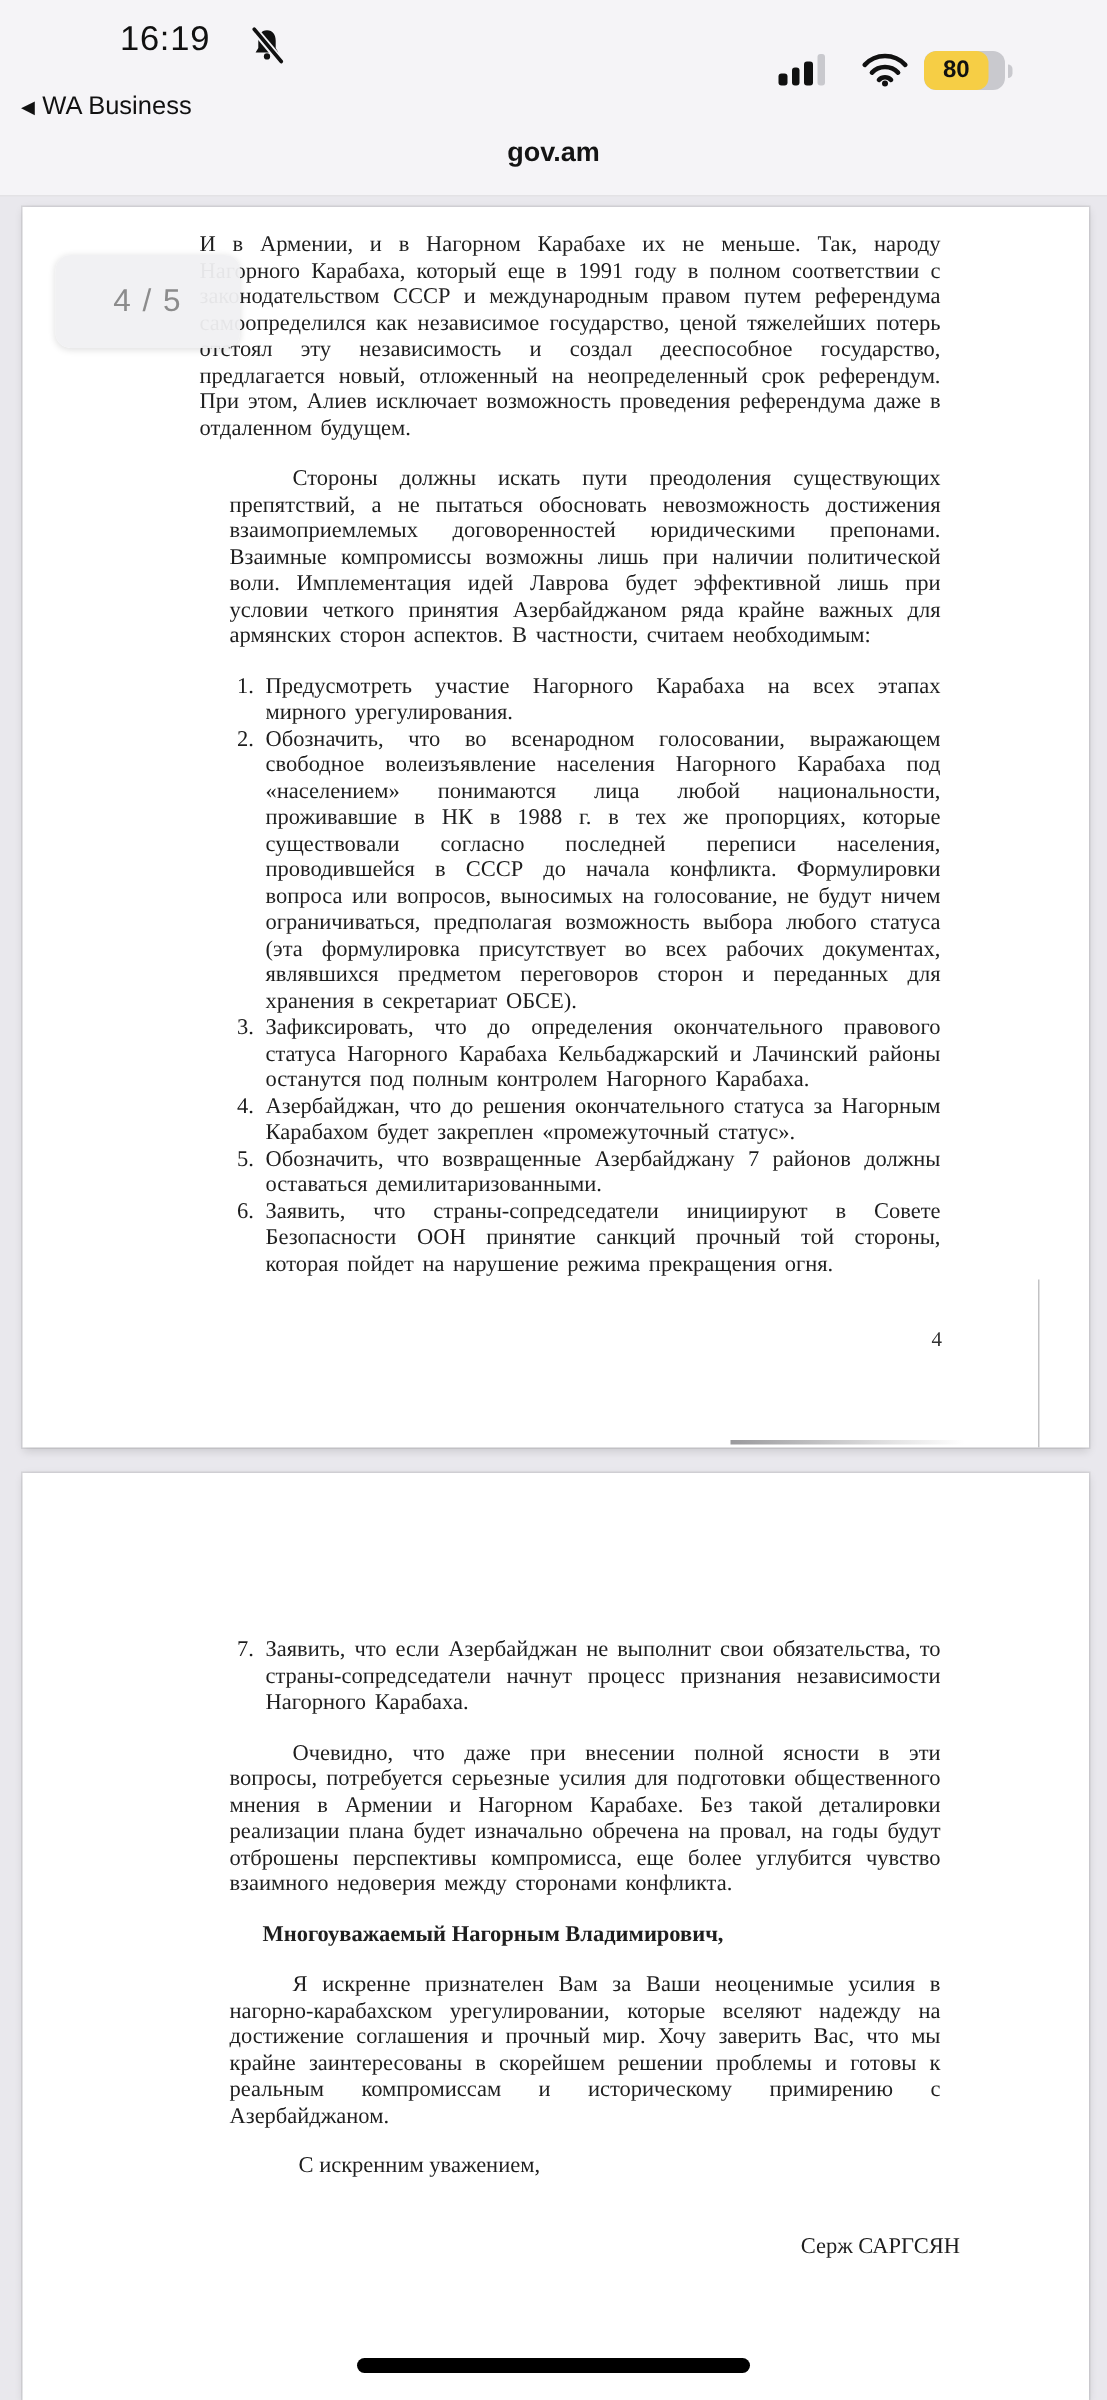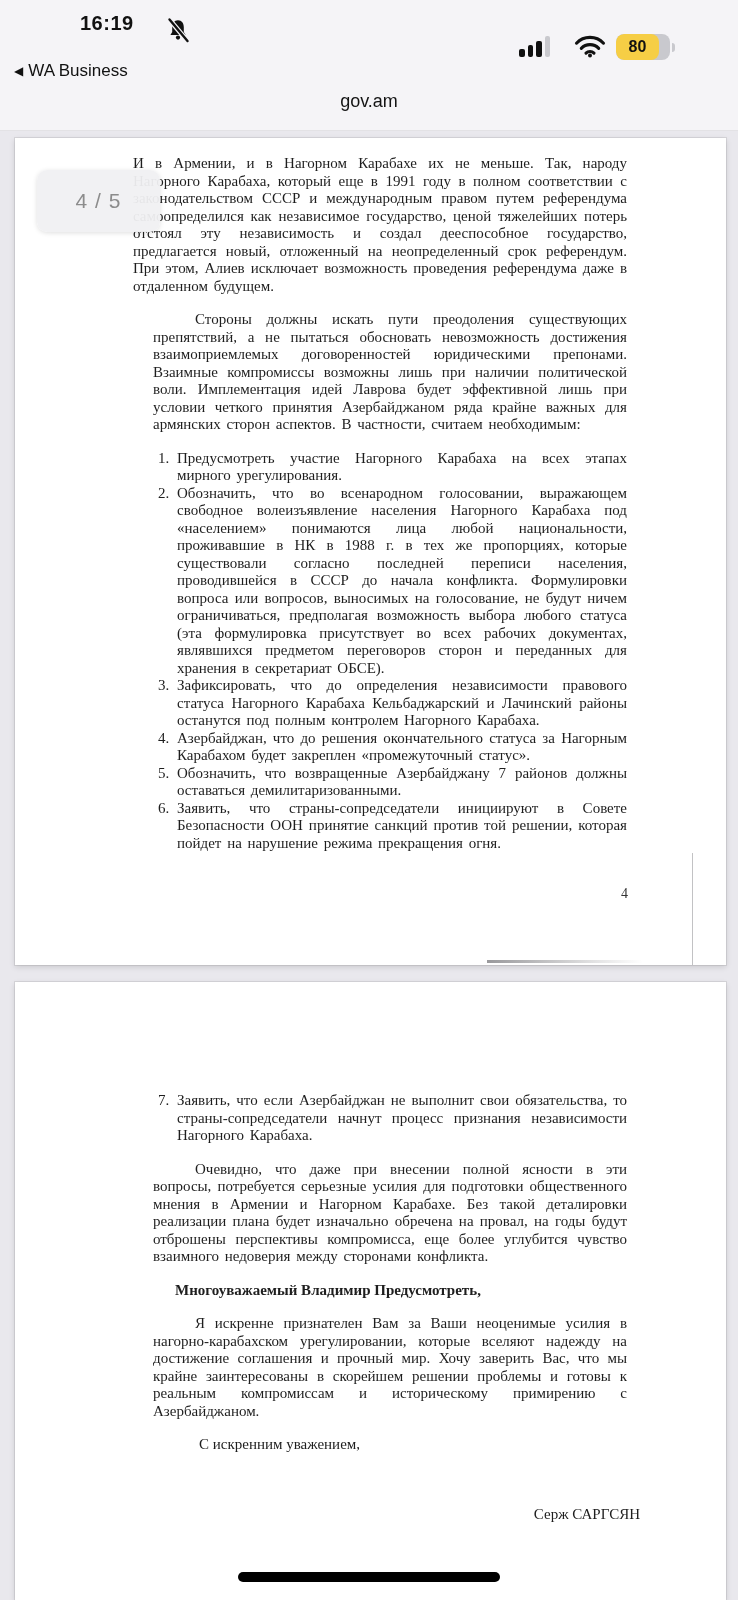--- a/index.html
+++ b/index.html
@@ -12,21 +12,21 @@
   .screen{position:relative;width:738px;height:1600px;}
 
   
   .topbar{
     position:absolute;left:0;top:0;width:738px;height:130px;
     background:#f5f4f7;border-bottom:1px solid rgba(0,0,0,.07);
     z-index:30;
   }
   .clock{
     position:absolute;left:80px;top:12px;
-    font-size:20px;font-weight:700;color:#111;letter-spacing:.5px;
+    font-size:23px;font-weight:400;color:#111;letter-spacing:.5px;
   }
   .bell{position:absolute;left:166px;top:17px;width:24px;height:26px;}
   .backrow{
     position:absolute;left:14px;top:59px;height:24px;
     display:flex;align-items:center;gap:5px;
     font-size:17px;color:#111;
   }
   .backrow .tri{font-size:12px;line-height:1;}
   .sigbars{
     position:absolute;left:519px;top:36px;width:44px;height:21px;
@@ -46,21 +46,21 @@
     position:absolute;left:0;top:0;width:43px;height:26px;
     display:flex;align-items:center;justify-content:center;
     font-size:16px;font-weight:700;color:#111;
   }
   .bat-nub{
     position:absolute;left:55.5px;top:8.5px;width:3.5px;height:9px;
     border-radius:0 3px 3px 0;background:#c9c9ce;
   }
   .sitetitle{
     position:absolute;left:0;top:91px;width:738px;text-align:center;
-    font-size:18px;font-weight:400;color:#141414;
+    font-size:18px;font-weight:700;color:#141414;
   }
 
   
   .viewer{position:absolute;left:0;top:130px;width:738px;height:1470px;background:#e9e8ed;}
   .page{
     position:absolute;left:15px;width:711px;background:#fff;
     box-shadow:0 0 0 1px rgba(0,0,0,.08), 0 2px 6px rgba(0,0,0,.14);
     box-sizing:border-box;
     font-family:"Liberation Serif","DejaVu Serif",serif;
     font-size:15px;line-height:17.5px;color:#1e1e1e;
@@ -69,21 +69,21 @@
   .page1{top:8px;height:827px;padding:17px 99px 0 118px;}
   .page2{top:852px;height:618px;padding:110px 99px 0 118px;}
   .para{margin:0 0 16px 0;text-align:justify;word-spacing:2px;}
   .para.indent{text-indent:42px;margin-left:20px;}
   .olist{margin:0 0 0 25px;}
   .olrow{display:flex;}
   .olrow .num{flex:0 0 19px;}
   .olrow .itxt{flex:1;text-align:justify;word-spacing:2px;}
   .boldline{margin:0 0 16px 42px;font-weight:700;}
   .closing{margin:0 0 0 66px;}
-  .signature{margin:52px -13px 0 0;text-align:right;}
+  .signature{margin:36px -13px 0 0;text-align:right;}
   .pgnum{position:absolute;right:98px;top:747px;font-size:14px;color:#333;}
   .smudge{
     position:absolute;left:472px;top:822px;width:156px;height:3px;
     background:linear-gradient(to right, rgba(70,70,75,.55), rgba(70,70,75,.15) 70%, rgba(70,70,75,0));
   }
   .vline{
     position:absolute;left:677px;top:715px;width:1px;height:112px;
     background:rgba(120,120,125,.45);
   }
 
@@ -157,53 +157,53 @@
         <div class="olrow">
           <span class="num">1.</span>
           <div class="itxt">Предусмотреть участие Нагорного Карабаха на всех этапах мирного урегулирования.</div>
         </div>
         <div class="olrow">
           <span class="num">2.</span>
           <div class="itxt">Обозначить, что во всенародном голосовании, выражающем свободное волеизъявление населения Нагорного Карабаха под «населением» понимаются лица любой национальности, проживавшие в НК в 1988 г. в тех же пропорциях, которые существовали согласно последней переписи населения, проводившейся в СССР до начала конфликта. Формулировки вопроса или вопросов, выносимых на голосование, не будут ничем ограничиваться, предполагая возможность выбора любого статуса (эта формулировка присутствует во всех рабочих документах, являвшихся предметом переговоров сторон и переданных для хранения в секретариат ОБСЕ).</div>
         </div>
         <div class="olrow">
           <span class="num">3.</span>
-          <div class="itxt">Зафиксировать, что до определения независимости правового статуса Нагорного Карабаха Кельбаджарский и Лачинский районы останутся под полным контролем Нагорного Карабаха.</div>
+          <div class="itxt">Зафиксировать, что до определения окончательного правового статуса Нагорного Карабаха Кельбаджарский и Лачинский районы останутся под полным контролем Нагорного Карабаха.</div>
         </div>
         <div class="olrow">
           <span class="num">4.</span>
           <div class="itxt">Азербайджан, что до решения окончательного статуса за Нагорным Карабахом будет закреплен «промежуточный статус».</div>
         </div>
         <div class="olrow">
           <span class="num">5.</span>
           <div class="itxt">Обозначить, что возвращенные Азербайджану 7 районов должны оставаться демилитаризованными.</div>
         </div>
         <div class="olrow">
           <span class="num">6.</span>
-          <div class="itxt">Заявить, что страны-сопредседатели инициируют в Совете Безопасности ООН принятие санкций против той решении, которая пойдет на нарушение режима прекращения огня.</div>
+          <div class="itxt">Заявить, что страны-сопредседатели инициируют в Совете Безопасности ООН принятие санкций прочный той стороны, которая пойдет на нарушение режима прекращения огня.</div>
         </div>
       </div>
 
       <div class="pgnum">4</div>
       <div class="smudge"></div>
       <div class="vline"></div>
     </div>
 
     <div class="badge">4 / 5</div>
 
     <div class="page page2">
       <div class="olist" style="margin-bottom:16px;">
         <div class="olrow">
           <span class="num">7.</span>
           <div class="itxt">Заявить, что если Азербайджан не выполнит свои обязательства, то страны-сопредседатели начнут процесс признания независимости Нагорного Карабаха.</div>
         </div>
       </div>
 
       <p class="para indent">Очевидно, что даже при внесении полной ясности в эти вопросы, потребуется серьезные усилия для подготовки общественного мнения в Армении и Нагорном Карабахе. Без такой деталировки реализации плана будет изначально обречена на провал, на годы будут отброшены перспективы компромисса, еще более углубится чувство взаимного недоверия между сторонами конфликта.</p>
-      <div class="boldline">Многоуважаемый Владимир Предусмотреть,</div>
+      <div class="boldline">Многоуважаемый Нагорным Владимирович,</div>
       <p class="para indent">Я искренне признателен Вам за Ваши неоценимые усилия в нагорно-карабахском урегулировании, которые вселяют надежду на достижение соглашения и прочный мир. Хочу заверить Вас, что мы крайне заинтересованы в скорейшем решении проблемы и готовы к реальным компромиссам и историческому примирению с Азербайджаном.</p>
       <div class="closing">С искренним уважением,</div>
       <div class="signature">Серж САРГСЯН</div>
     </div>
   </div>
 
   <div class="homebar"></div>
 </div>
 
 </body></html>

